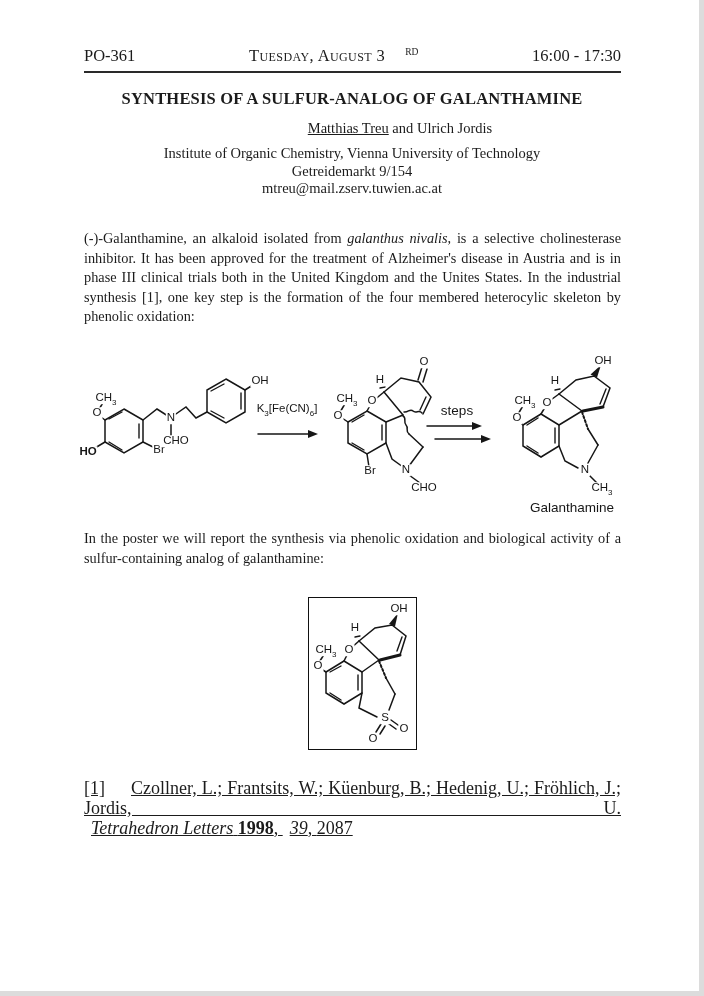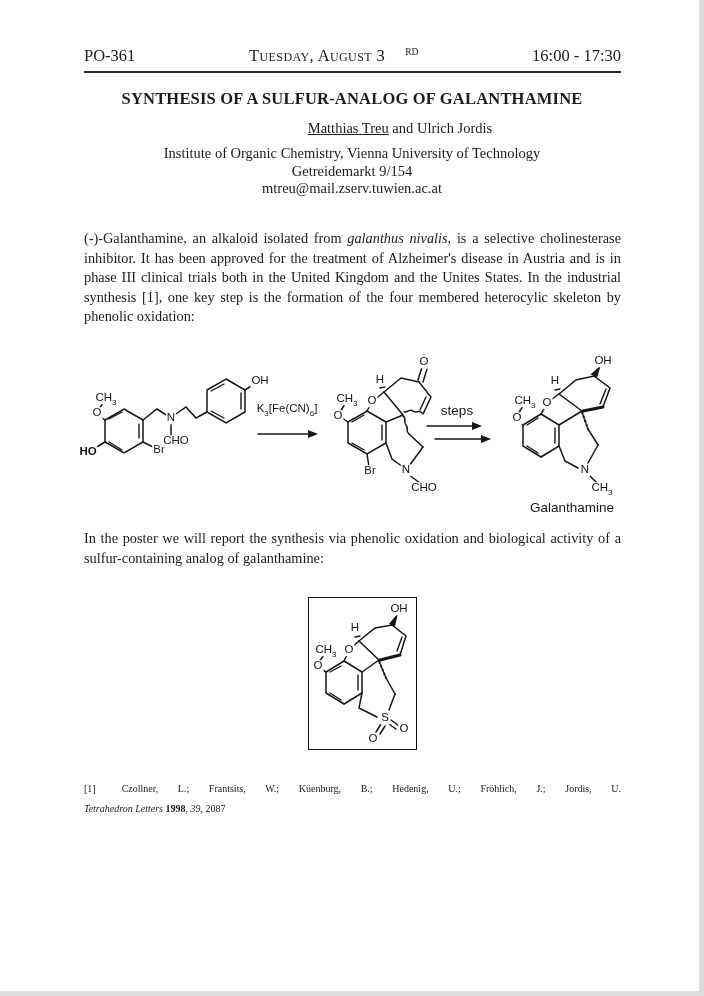--- a/index.html
+++ b/index.html
@@ -32,24 +32,24 @@
     font-family:"Liberation Sans", sans-serif;font-size:11.5px;line-height:1;
     background:#fff;padding:0 1px;white-space:nowrap;color:#161616;
   }
   .al sub{font-size:8px;line-height:0;}
   .al.big{font-size:13.5px;}
   .al.reagent{font-size:11.5px;}
   .al.plain{background:transparent;}
   
   .figbox{left:308px;top:597px;width:107px;height:151px;border:1.5px solid #111;box-sizing:content-box;}
   
-  .reference{left:84px;top:779px;width:537px;font-size:10px;line-height:19.8px;}
+  .reference{left:84px;top:779px;width:537px;font-size:18px;line-height:19.8px;text-decoration:underline;}
   .ref-line1{text-align:justify;text-align-last:justify;}
   .ref-spacer{display:inline-block;width:26px;}
-  .ref-journal,.ref-vol{font-style:italic;}
+  .ref-journal,.ref-vol{font-style:italic;margin-left:7px;}
   .ref-year{font-weight:bold;}
   
   .edge-r{right:0;top:0;width:5px;height:996px;background:#dcdcdc;}
   .edge-b{left:0;bottom:0;width:704px;height:5px;background:#dcdcdc;}
   line,path.bond,polyline{stroke:#161616;stroke-width:1.5;fill:none;stroke-linecap:round;}
   .dbl{stroke-width:1.4;}
   .bold{stroke-width:3;}
   .wavyB{stroke-width:2.4;}
   .wavyT{stroke-width:1.2;}
   .hashln{stroke-width:2;stroke-dasharray:2.2,2.1;}

